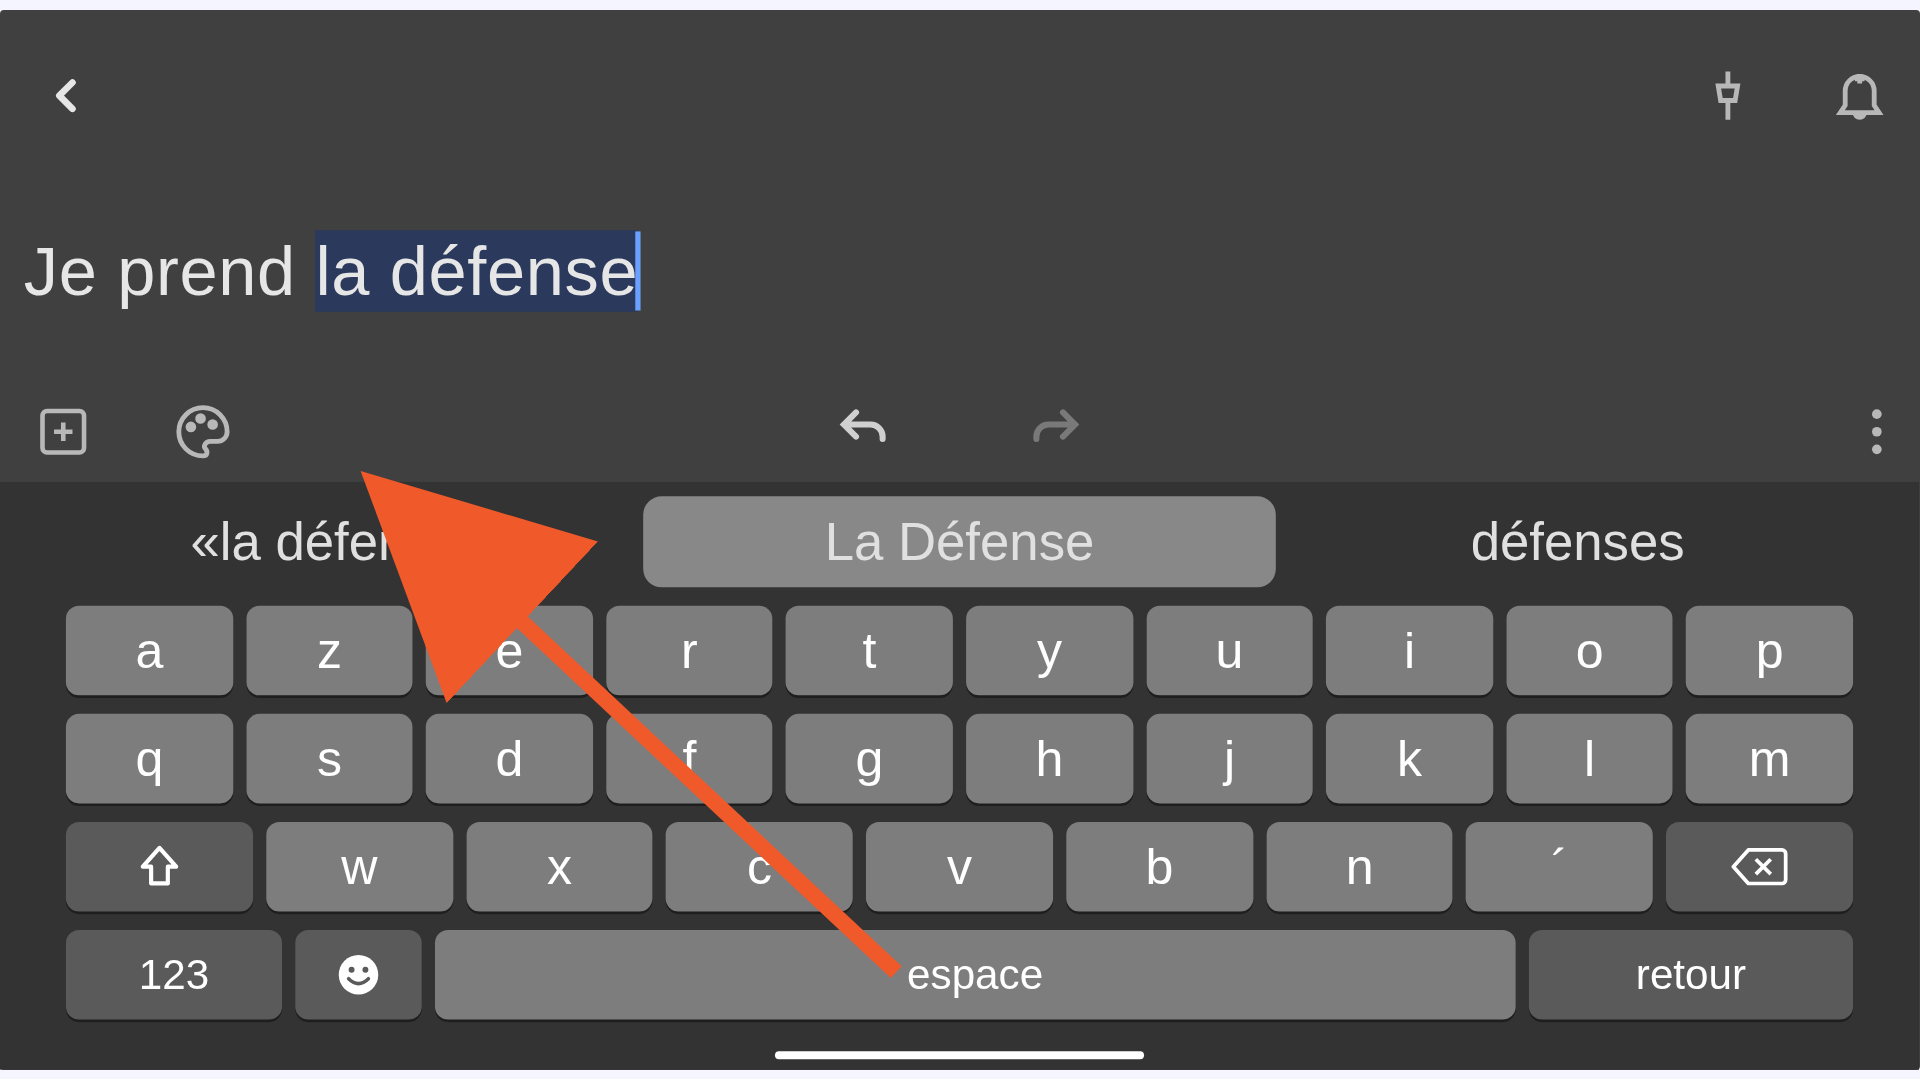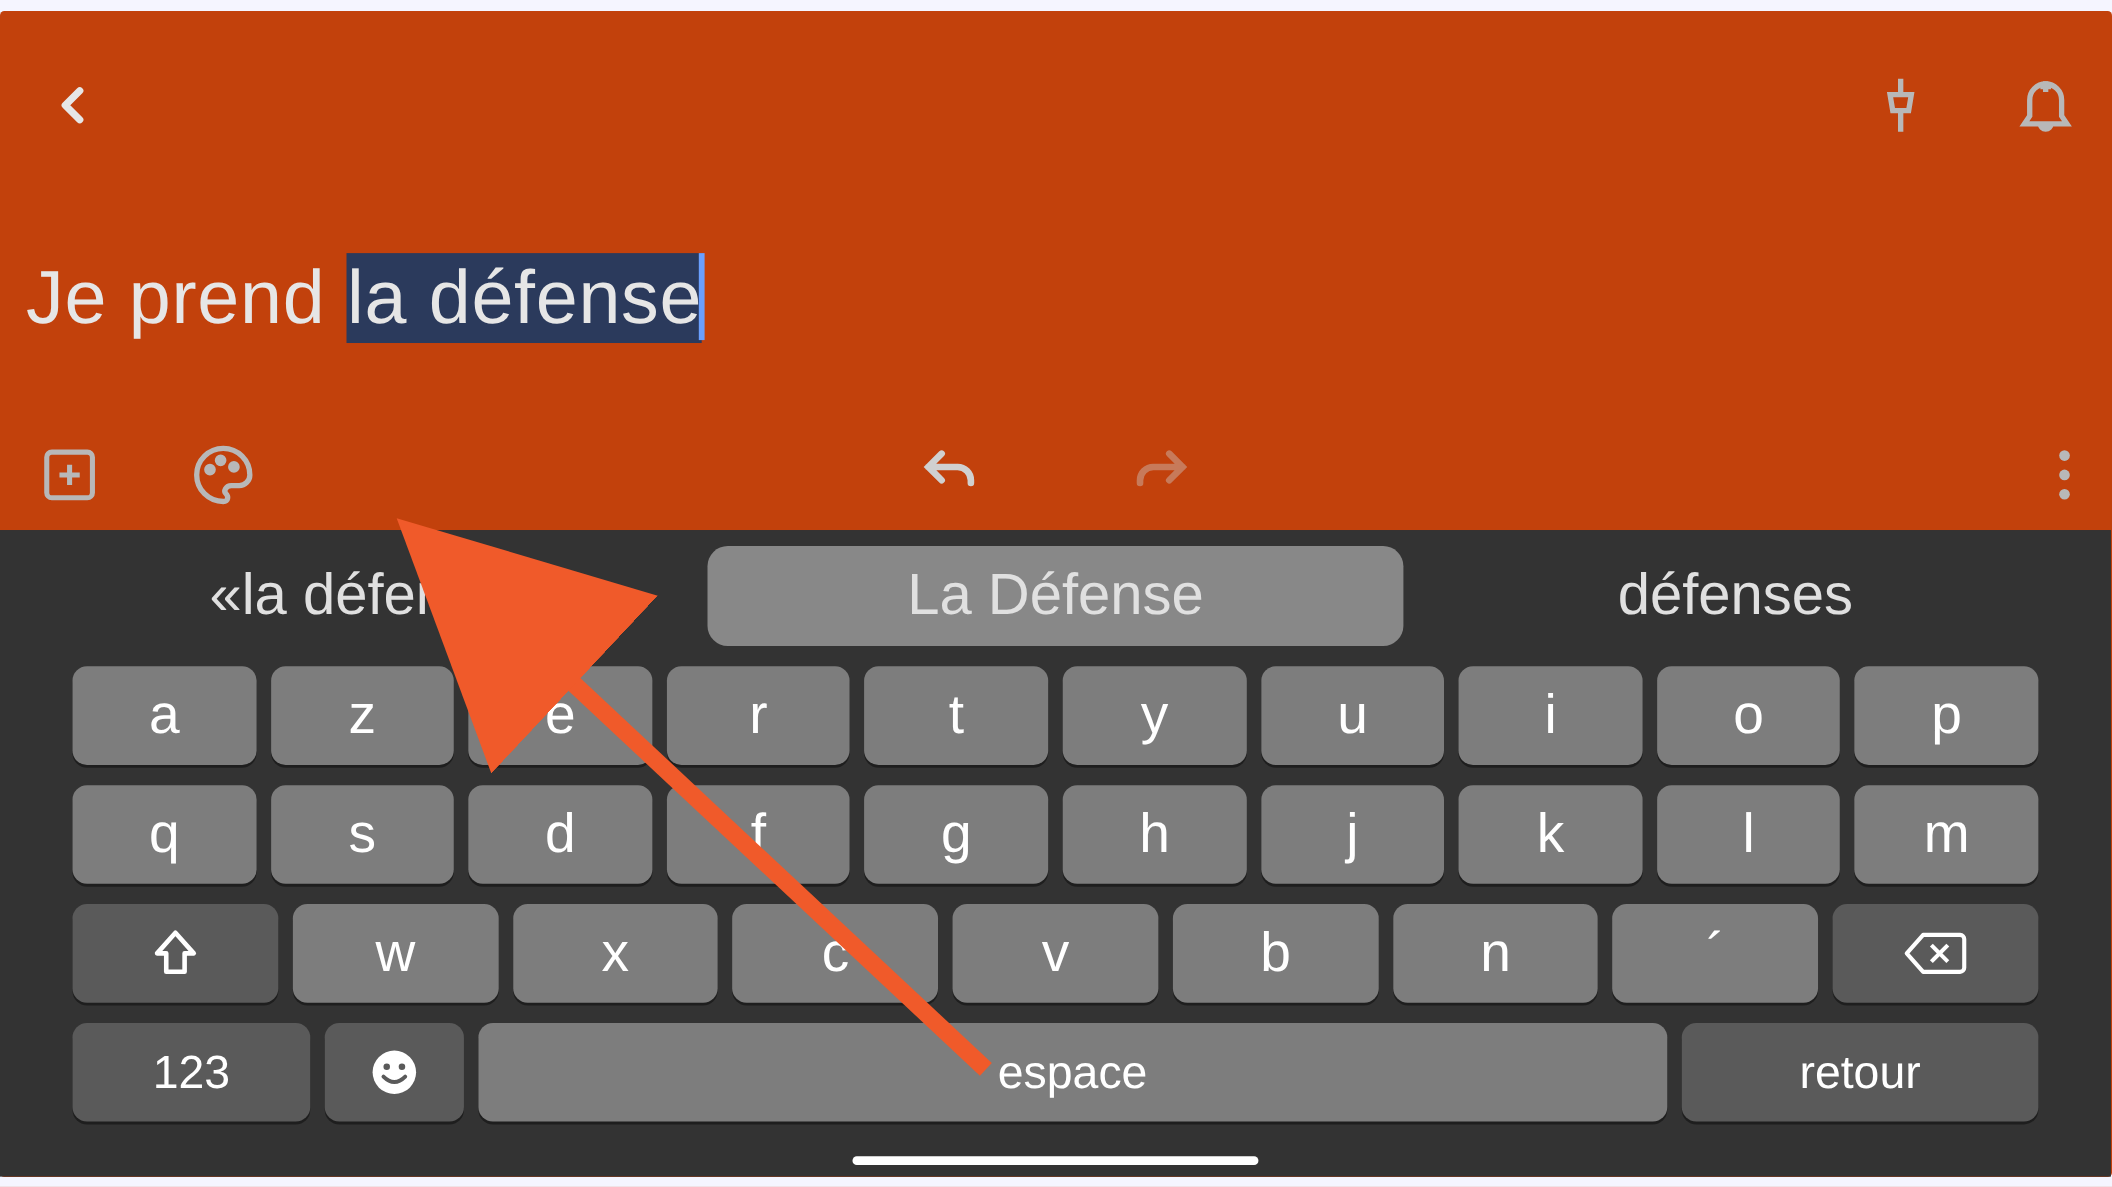--- a/index.html
+++ b/index.html
@@ -8,21 +8,21 @@
       height: 1079px;
       background: #f5f5ff;
       font-family: -apple-system, 'Helvetica Neue', Arial, sans-serif;
       overflow: hidden;
       position: relative;
     }
     .device-wrap {
       margin: 10px auto 0 auto;
       width: 1920px;
       height: 1060px;
-      background: #c2410c;
+      background: #404040;
       position: relative;
       border-radius: 4px;
     }
     .content-scale {
       transform: scale(1.318);
       transform-origin: top left;
       width: 1456px;
       height: 804px;
       position: absolute;
       top: 0; left: 0;

